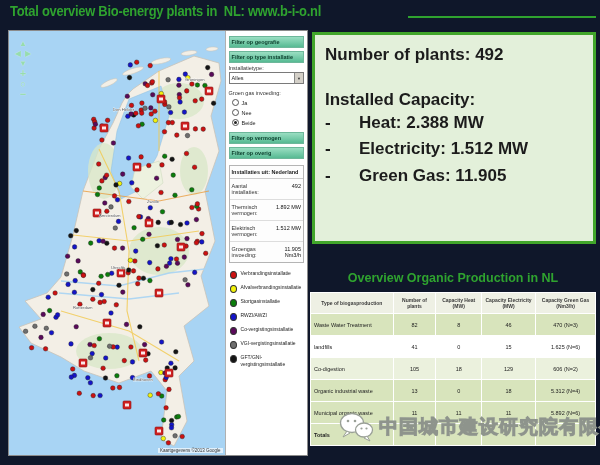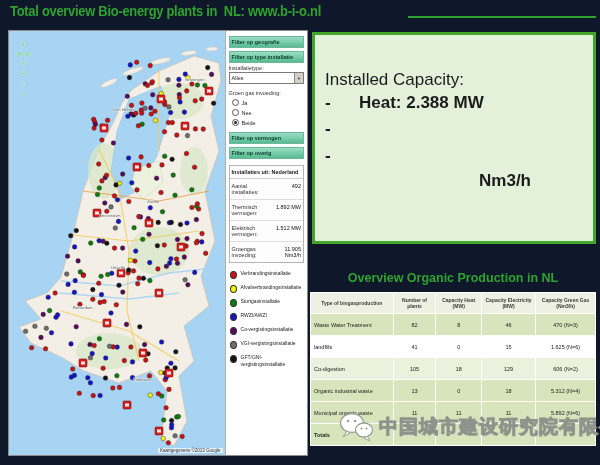--- a/index.html
+++ b/index.html
@@ -60,21 +60,21 @@
   .legend-item { display:flex; align-items:flex-start; gap:4px; margin:5px 1px; }
   .legend-dot { width:5px; height:6px; border-radius:50%; border:1px solid #333; flex:none; margin-top:1px; }
   .legend-label { font-size:5px; color:#222; line-height:1.3; }
 
   
   .summary-box {
     position:absolute; left:312px; top:32px; width:284px; height:212px; box-sizing:border-box;
     background:#e3f0da; border:3px solid #41a62a; padding:10px 10px; color:#1c1c1c;
   }
   .sb-line1 { font-size:17px; font-weight:bold; }
-  .sb-cap { font-size:17px; font-weight:normal; margin-top:25px; }
+  .sb-cap { font-size:17px; font-weight:bold; margin-top:25px; }
   .sb-bullet { display:flex; font-size:17px; font-weight:bold; line-height:1.55; }
   .sb-dash { width:34px; flex:none; }
   .sb-unit { font-size:17px; font-weight:bold; text-align:right; padding-right:52px; line-height:1.4; }
 
   
   .table-title {
     position:absolute; left:310px; top:271px; width:286px; text-align:center;
     color:#2fa32f; font-weight:bold; font-size:12.5px;
   }
   .biogas-table {
@@ -529,34 +529,36 @@
           </div>
           <div class="legend-item">
             <span class="legend-dot" style="background: rgb(20, 20, 20);"></span>
             <span class="legend-label">GFT/GNl-vergistingsinstallatie</span>
           </div>
         </div>
     </div>
   </div>
 
   <div class="summary-box">
+    <div class="sb-line1">Number of plants: 492</div>
     <div class="sb-cap">Installed Capacity:</div>
     <div id="sb-bullets">
         <div class="sb-bullet">
           <span class="sb-dash">-</span>
           <span>Heat: 2.388 MW</span>
         </div>
         <div class="sb-bullet">
           <span class="sb-dash">-</span>
+          <span>Electricity: 1.512 MW</span>
         </div>
         <div class="sb-bullet">
           <span class="sb-dash">-</span>
+          <span>Green Gas: 11.905</span>
         </div>
       </div>
-    <div class="sb-unit">Nm3/h</div>
   </div>
 
   <div class="table-title">Overview Organic Production in NL</div>
   <table class="biogas-table" id="biogas-table">
     <colgroup id="biogas-cols">
         <col style="width: 29%;">
         <col style="width: 15%;">
         <col style="width: 16%;">
         <col style="width: 19%;">
         <col style="width: 21%;">

